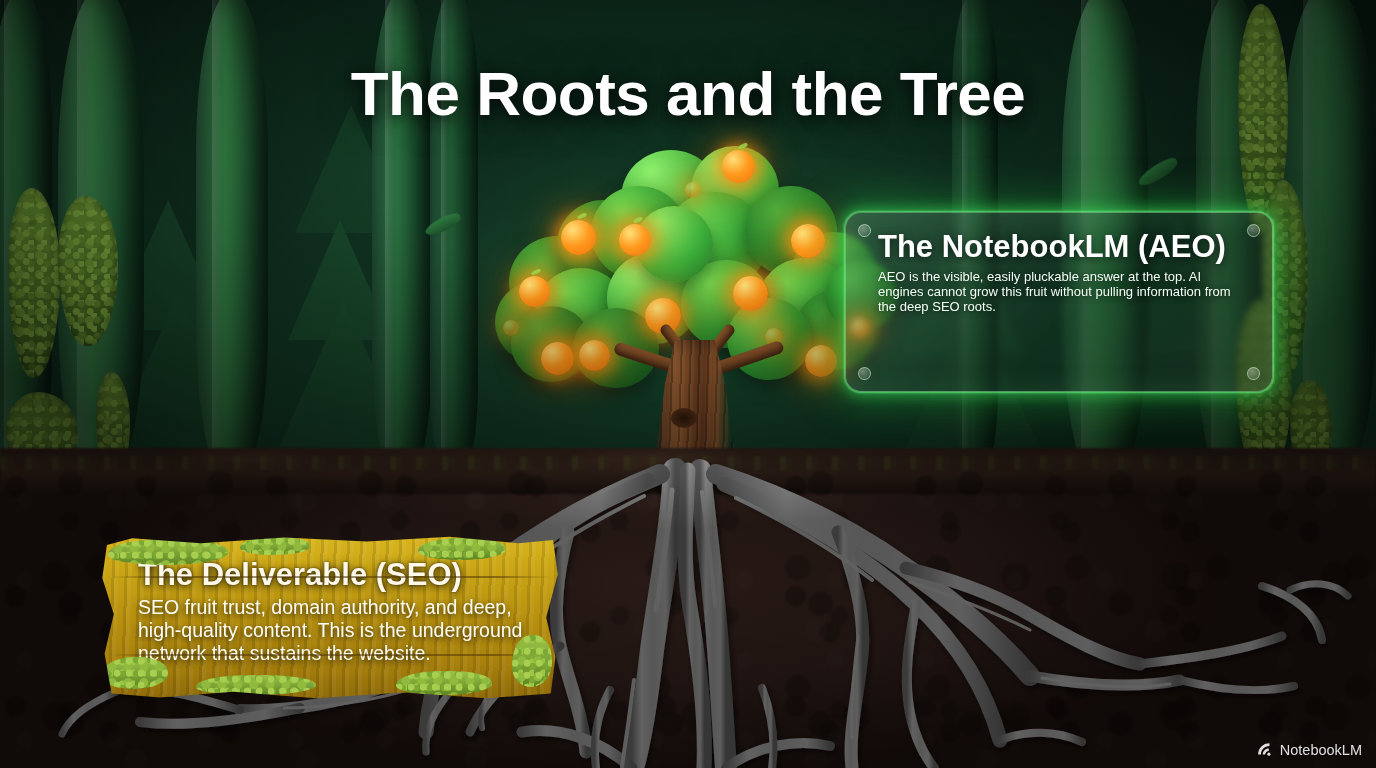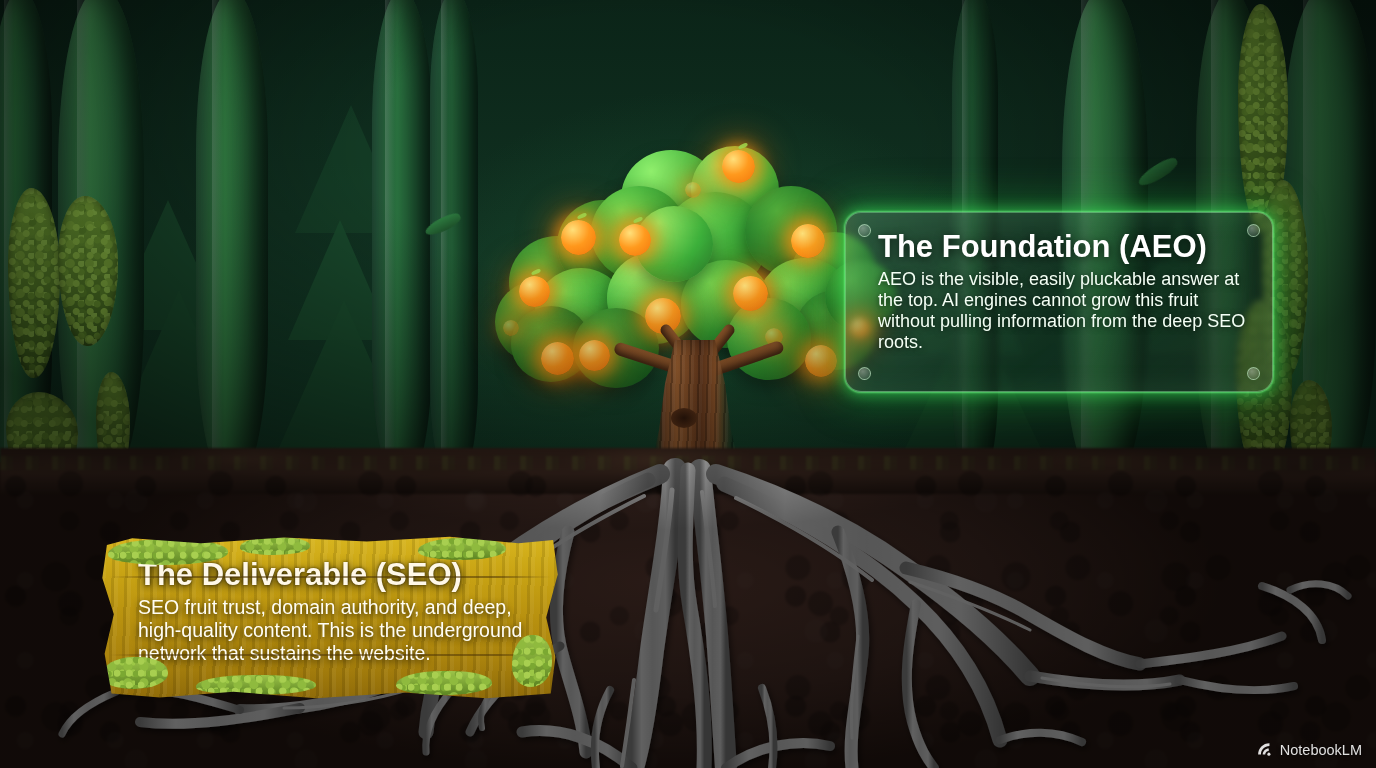--- a/index.html
+++ b/index.html
@@ -173,21 +173,21 @@
       inset 0 0 30px rgba(160,255,180,.10);
     backdrop-filter:blur(3px);
     padding:16px 22px 0 32px;
     box-sizing:border-box;
   }
   .glass .gtitle{
     font-size:31px;font-weight:bold;color:#fff;margin:0 0 4px 0;
     text-shadow:0 2px 9px rgba(0,0,0,.65);
   }
   .glass .gbody{
-    font-size:18px;line-height:1.16;color:#f4fff5;margin:0;
+    font-size:13px;line-height:1.16;color:#f4fff5;margin:0;
     text-shadow:0 1px 6px rgba(0,0,0,.7);
   }
   .bolt{
     position:absolute;width:11px;height:11px;border-radius:50%;
     border:1.5px solid rgba(210,255,215,.55);
     background:radial-gradient(circle at 35% 30%, rgba(255,255,255,.35), rgba(255,255,255,.05));
   }
   .bolt.tl{left:12px;top:11px;} .bolt.tr{right:12px;top:11px;}
   .bolt.bl{left:12px;bottom:11px;} .bolt.br{right:12px;bottom:11px;}
 
@@ -394,27 +394,28 @@
       <path d="M910 142 C 952 156, 994 172, 1030 190" stroke-width="3"></path>
       <path d="M414 248 C 370 262, 322 268, 284 268" stroke-width="3"></path>
       <path d="M634 240 C 630 272, 626 300, 622 326" stroke-width="4"></path>
       <path d="M858 196 C 854 230, 850 264, 852 298" stroke-width="3"></path>
       <path d="M1042 238 C 1086 246, 1130 250, 1170 244" stroke-width="3"></path>
     </g>
   </svg>
 
   <div class="vignette"></div>
 
+  <div class="title">The Roots and the Tree</div>
 
   <div class="glass">
     <span class="bolt tl"></span>
     <span class="bolt tr"></span>
     <span class="bolt bl"></span>
     <span class="bolt br"></span>
-    <p class="gtitle">The Foundation (AEO)</p>
+    <p class="gtitle">The NotebookLM (AEO)</p>
     <p class="gbody">AEO is the visible, easily pluckable answer at the top. AI engines cannot grow this fruit without pulling information from the deep SEO roots.</p>
   </div>
 
   <div class="wood">
     <div class="plankline" style="top:25%;"></div>
     <div class="plankline" style="top:72%;"></div>
     <div class="wmoss" style="left:8px;top:4px;width:120px;height:26px;"></div>
     <div class="wmoss" style="left:140px;top:2px;width:70px;height:18px;"></div>
     <div class="wmoss" style="left:318px;top:3px;width:88px;height:22px;"></div>
     <div class="wmoss" style="left:2px;top:122px;width:66px;height:32px;"></div>

